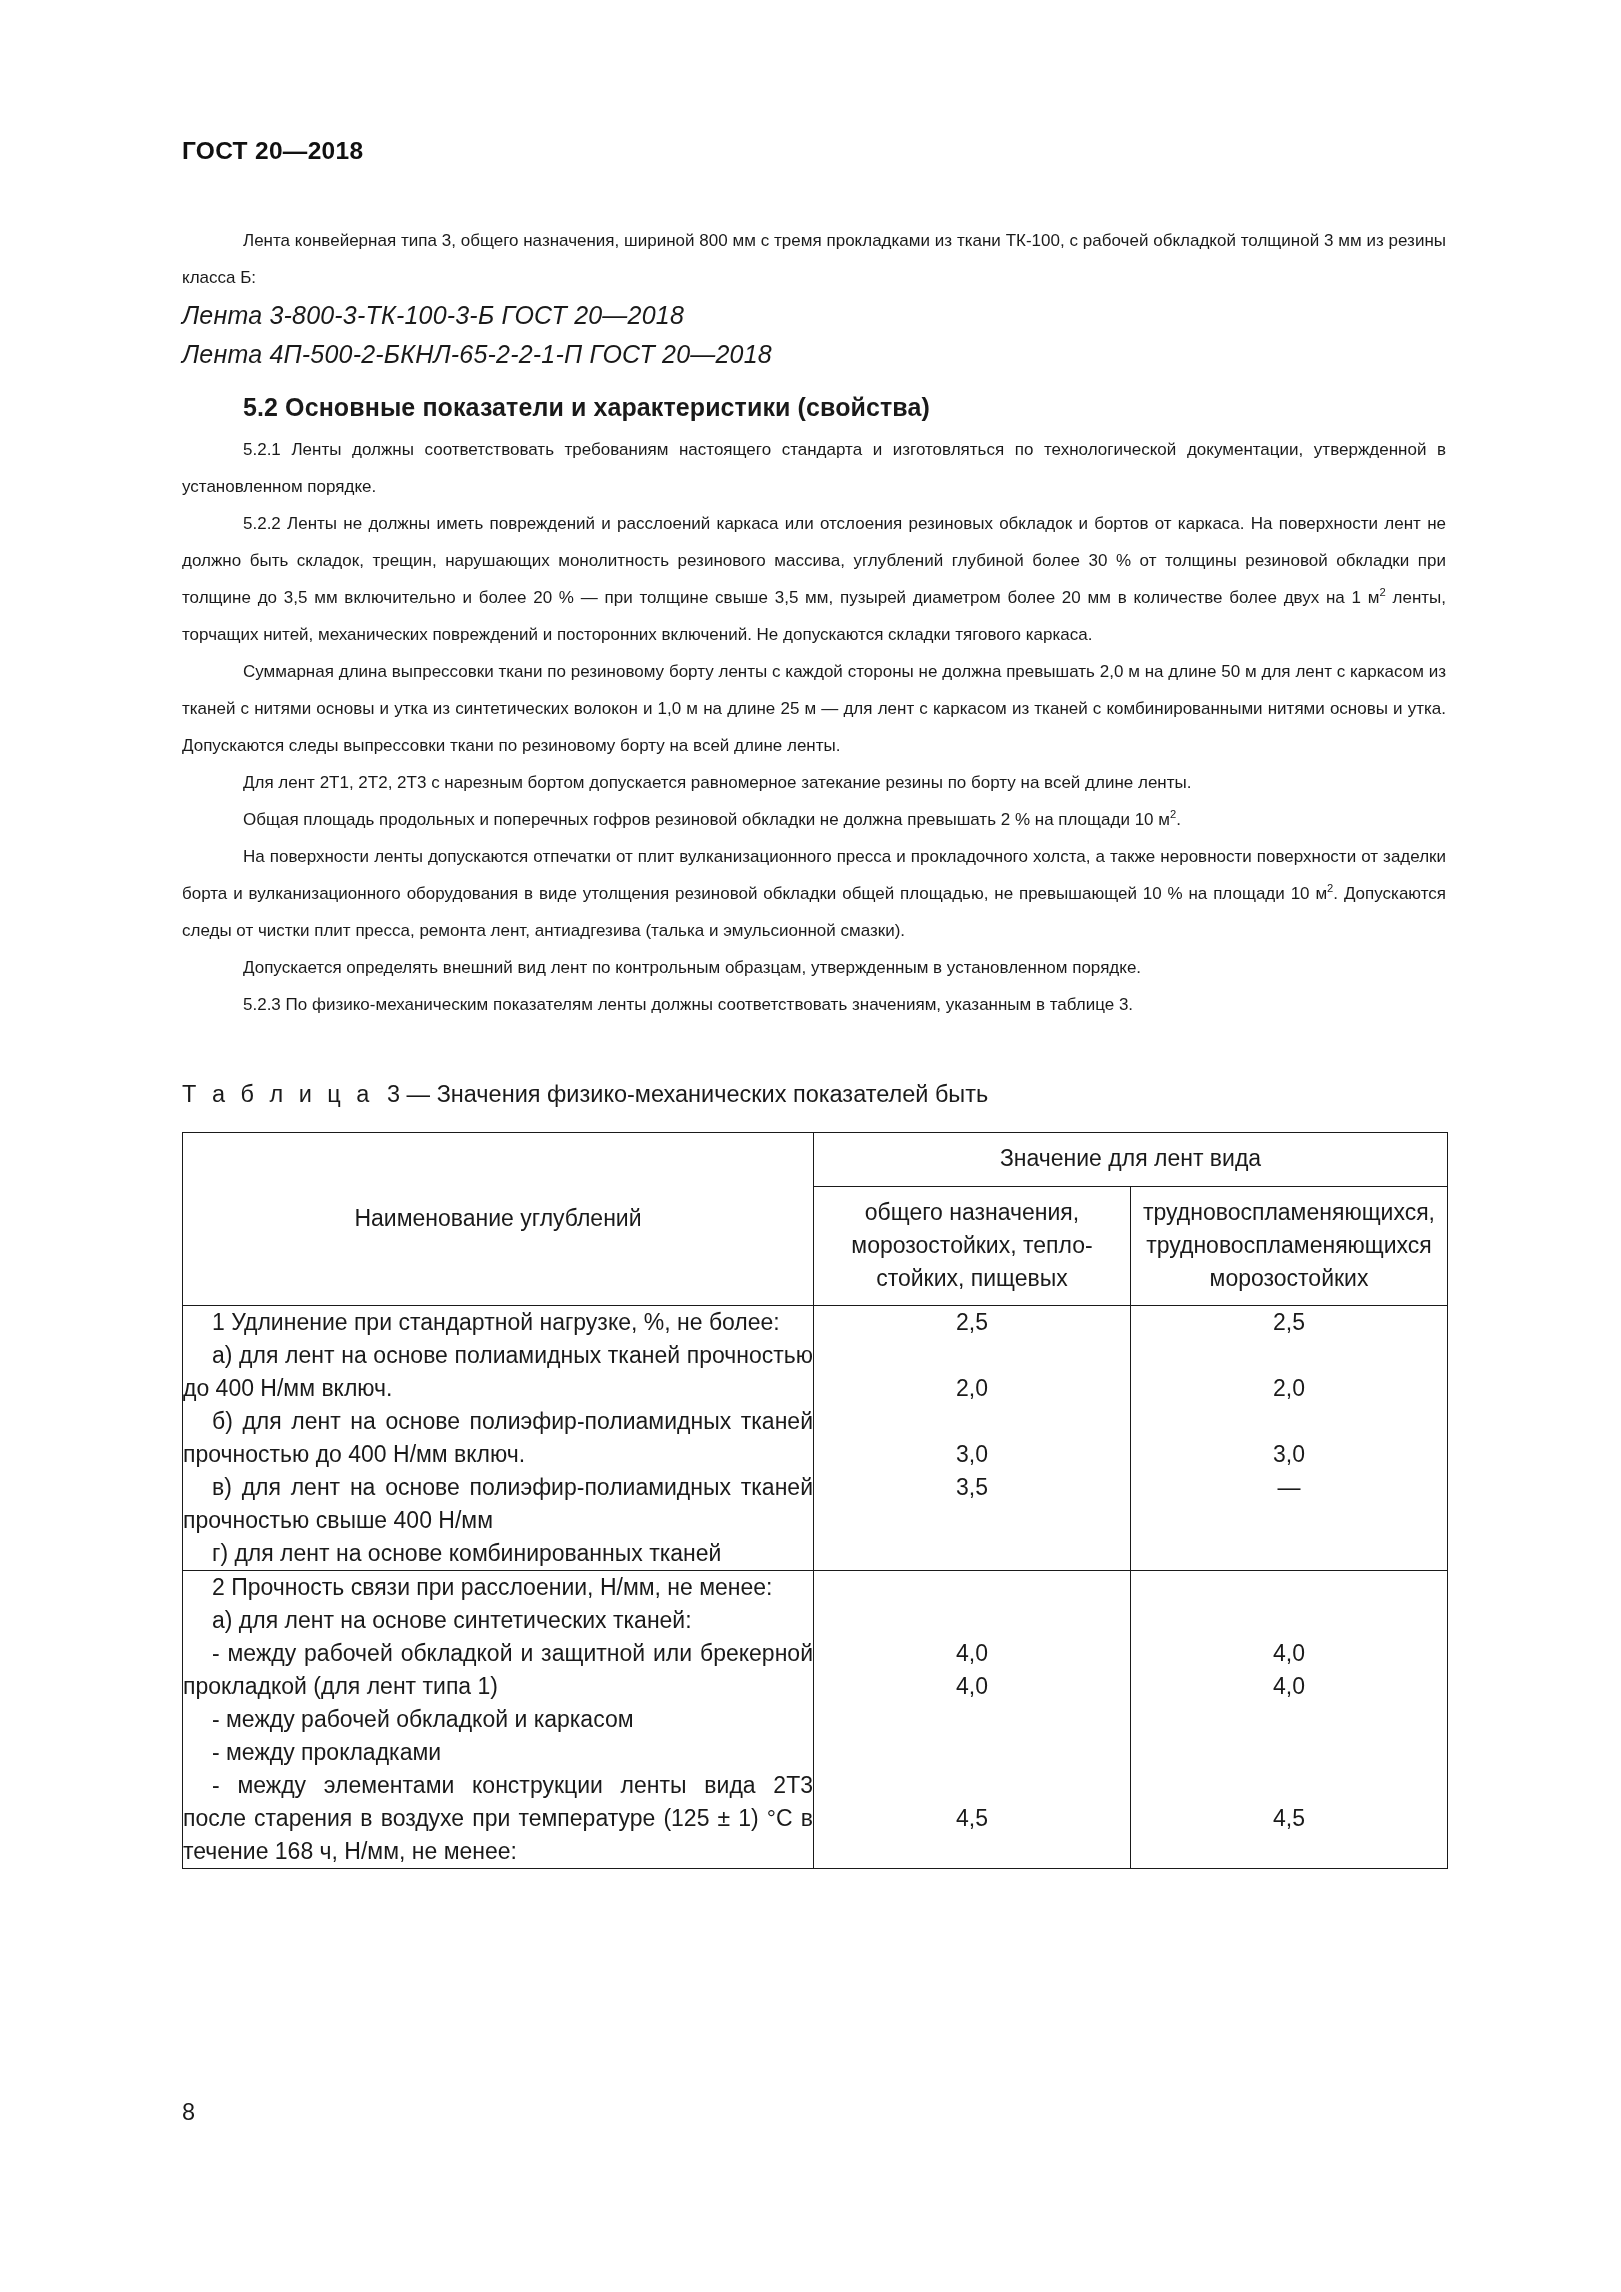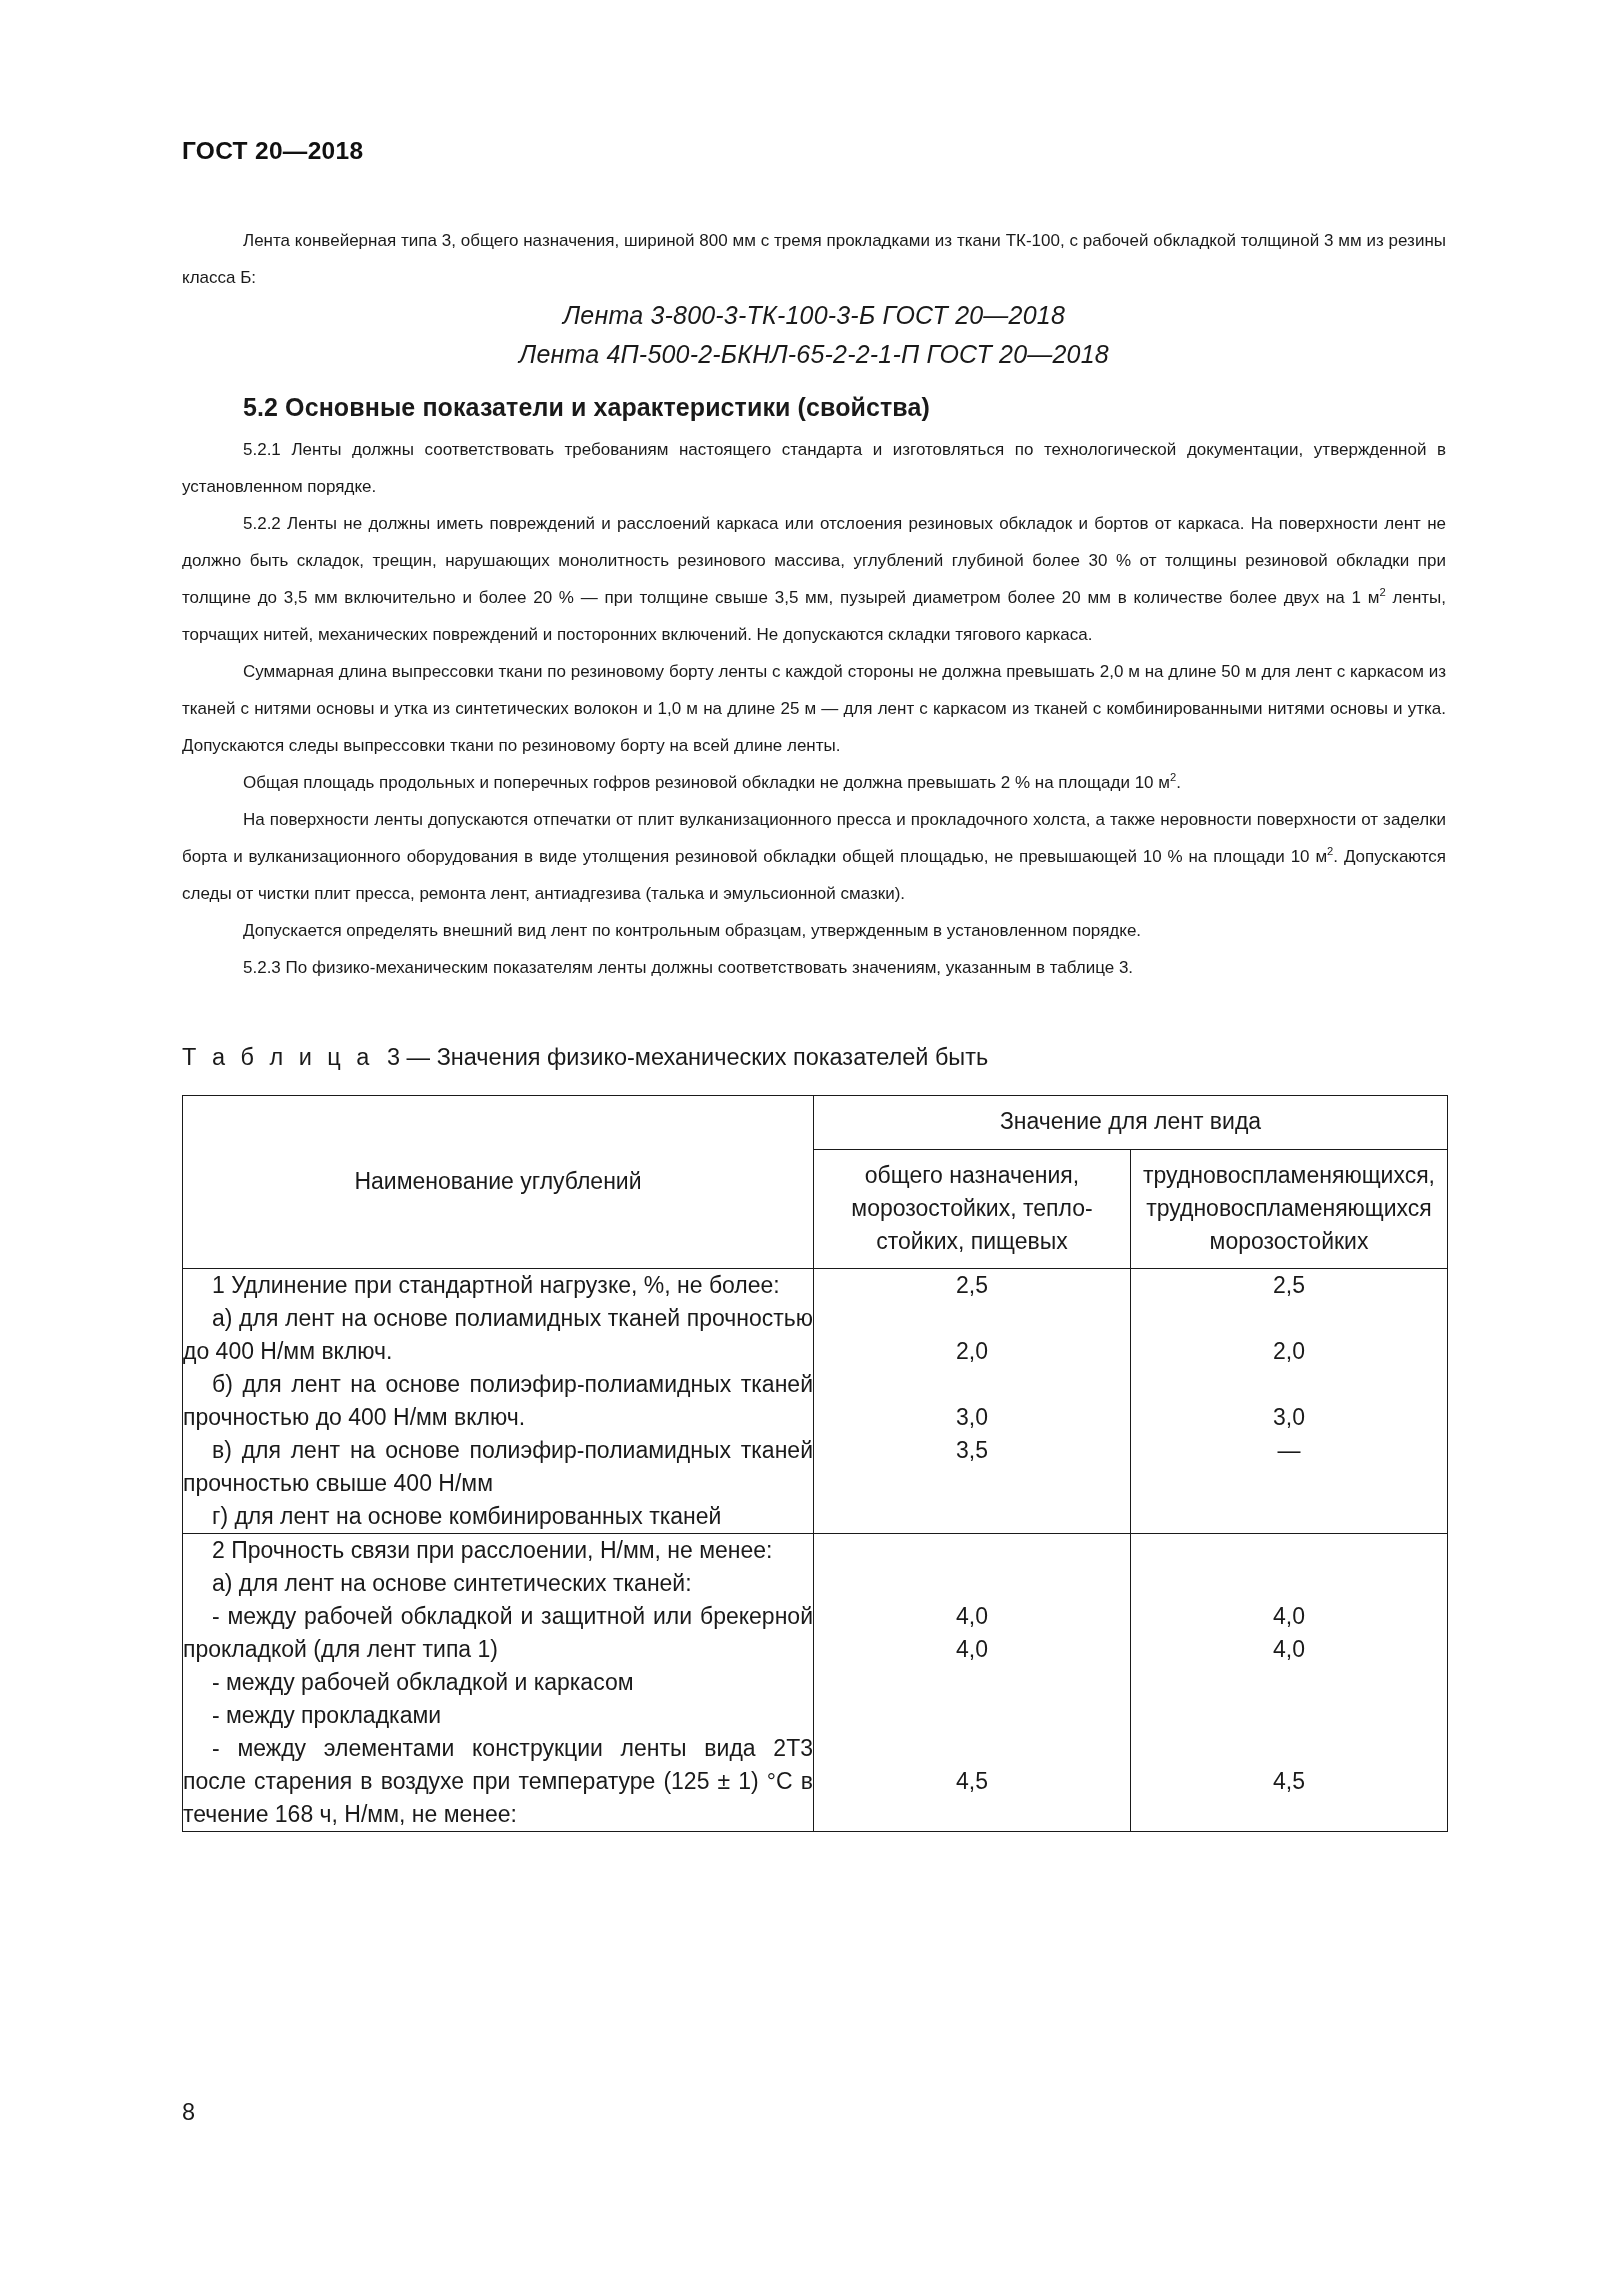--- a/index.html
+++ b/index.html
@@ -39,21 +39,20 @@
   p {
     margin: 0;
     font-size: 17px;
     line-height: 37px;
     text-align: justify;
     text-indent: 61px;
     color: #1a1a1a;
     -webkit-font-smoothing: antialiased;
   }
   p.center-italic {
-    text-align: center;
     text-indent: 0;
     font-style: italic;
     font-size: 25px;
     line-height: 39px;
     letter-spacing: 0.2px;
   }
   h3.subhead {
     margin: 13.7px 0 3.9px 0;
     font-size: 25px;
     line-height: 39px;
@@ -142,20 +141,21 @@
     <h3 class="subhead">5.2  Основные показатели и характеристики (свойства)</h3>
 
     <p>5.2.1  Ленты должны соответствовать требованиям настоящего стандарта и изготовляться по технологической документации, утвержденной в установленном порядке.</p>
 
     <p>
       <span>5.2.2  Ленты не должны иметь повреждений и расслоений каркаса или отслоения резиновых обкладок и бортов от каркаса. На поверхности лент не должно быть складок, трещин, нарушающих монолитность резинового массива, углублений глубиной более 30 % от толщины резиновой обкладки при толщине до 3,5 мм включительно и более 20 % — при толщине свыше 3,5 мм, пузырей диаметром более 20 мм в количестве более двух на 1 м</span><sup>2</sup><span> ленты, торчащих нитей, механических повреждений и посторонних включений. Не допускаются складки тягового каркаса.</span>
     </p>
 
     <p>Суммарная длина выпрессовки ткани по резиновому борту ленты с каждой стороны не должна превышать 2,0 м на длине 50 м для лент с каркасом из тканей с нитями основы и утка из синтетических волокон и 1,0 м на длине 25 м — для лент с каркасом из тканей с комбинированными нитями основы и утка. Допускаются следы выпрессовки ткани по резиновому борту на всей длине ленты.</p>
 
+    <p>Для лент 2Т1, 2Т2, 2Т3 с нарезным бортом допускается равномерное затекание резины по борту на всей длине ленты.</p>
 
     <p>
       <span>Общая площадь продольных и поперечных гофров резиновой обкладки не должна превышать 2 % на площади 10 м</span><sup>2</sup><span>.</span>
     </p>
 
     <p>
       <span>На поверхности ленты допускаются отпечатки от плит вулканизационного пресса и прокладочного холста, а также неровности поверхности от заделки борта и вулканизационного оборудования в виде утолщения резиновой обкладки общей площадью, не превышающей 10 % на площади 10 м</span><sup>2</sup><span>. Допускаются следы от чистки плит пресса, ремонта лент, антиадгезива (талька и эмульсионной смазки).</span>
     </p>
 
     <p>Допускается определять внешний вид лент по контрольным образцам, утвержденным в установленном порядке.</p>

